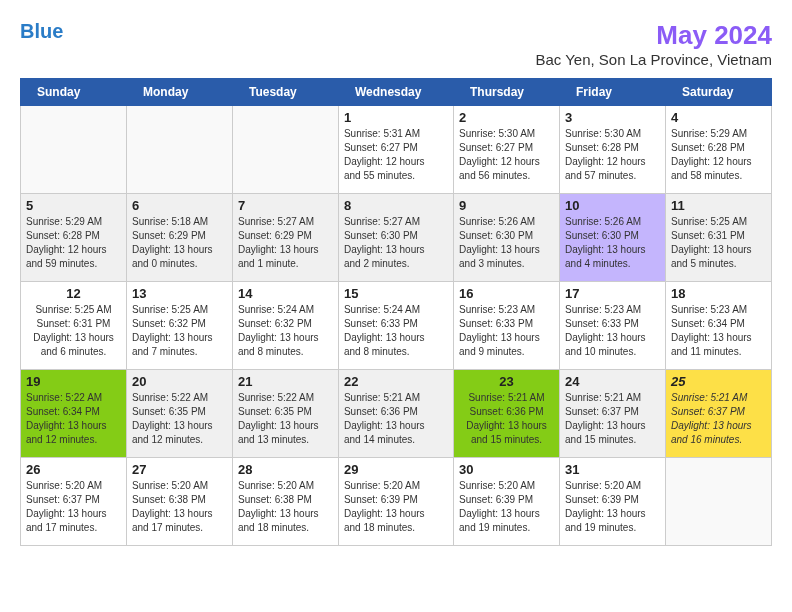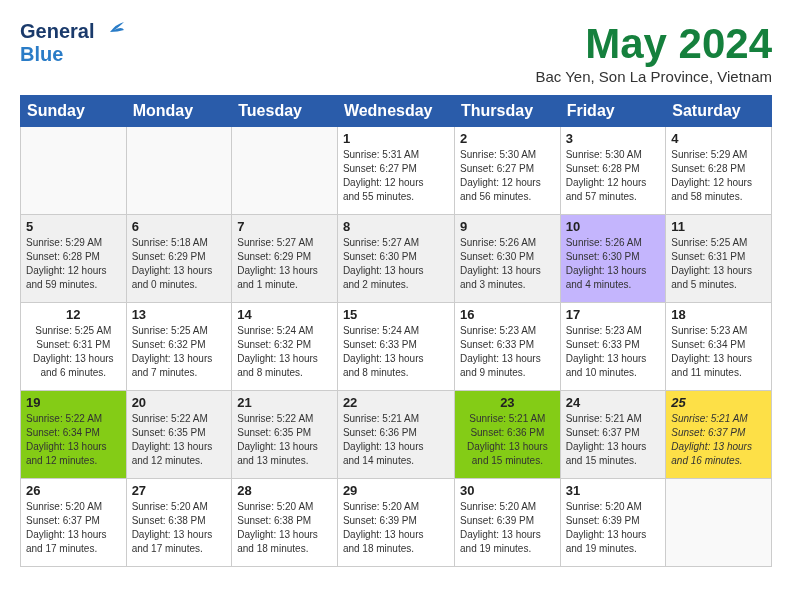--- a/index.html
+++ b/index.html
@@ -22,42 +22,42 @@
       align-items: flex-start;
     }
     .logo-line1 {
       display: flex;
       align-items: center;
     }
     .title-area {
       text-align: right;
     }
     .month-title {
-      font-size: 42px;
+      font-size: 26px;
       font-weight: bold;
-      color: #15803d;
+      color: #8b5cf6;
     }
     .location {
       font-size: 15px;
       color: #333;
       font-weight: normal;
     }
     table {
       width: 100%;
       border-collapse: collapse;
       font-size: 11px;
     }
     thead tr {
       background-color: #2a5caa;
       color: white;
     }
     thead th {
-      padding: 6px 6px;
+      padding: 6px 16px;
       text-align: left;
-      font-size: 16px;
+      font-size: 12px;
       font-weight: bold;
       border: 1px solid #2a5caa;
     }
     tbody tr {
       vertical-align: top;
     }
     tbody td {
       border: 1px solid #ccc;
       padding: 4px 5px;
       min-height: 80px;
@@ -79,26 +79,20 @@
     }
     tr:nth-child(odd) td {
       background-color: #ffffff;
     }
   </style>
 </head>
 <body>
 
 <div class="header">
   <div class="logo">
-    <div class="logo-line1">
-      <span style="font-size:20px;font-weight:bold;color:#1a3a6b;">General</span>
-      <svg width="28" height="20" viewBox="0 0 28 20" style="margin-left:2px;">
-        <path d="M14 10 Q20 2 28 0 Q22 6 18 8 Q26 4 28 8 Q22 10 14 10Z" fill="#2a7cc7"></path>
-      </svg>
-    </div>
     <div>
       <span style="font-size:20px;font-weight:bold;color:#2a7cc7;text-align:right;">Blue</span>
     </div>
   </div>
   <div class="title-area">
     <div class="month-title">May 2024</div>
     <div class="location">Bac Yen, Son La Province, Vietnam</div>
   </div>
 </div>
 

